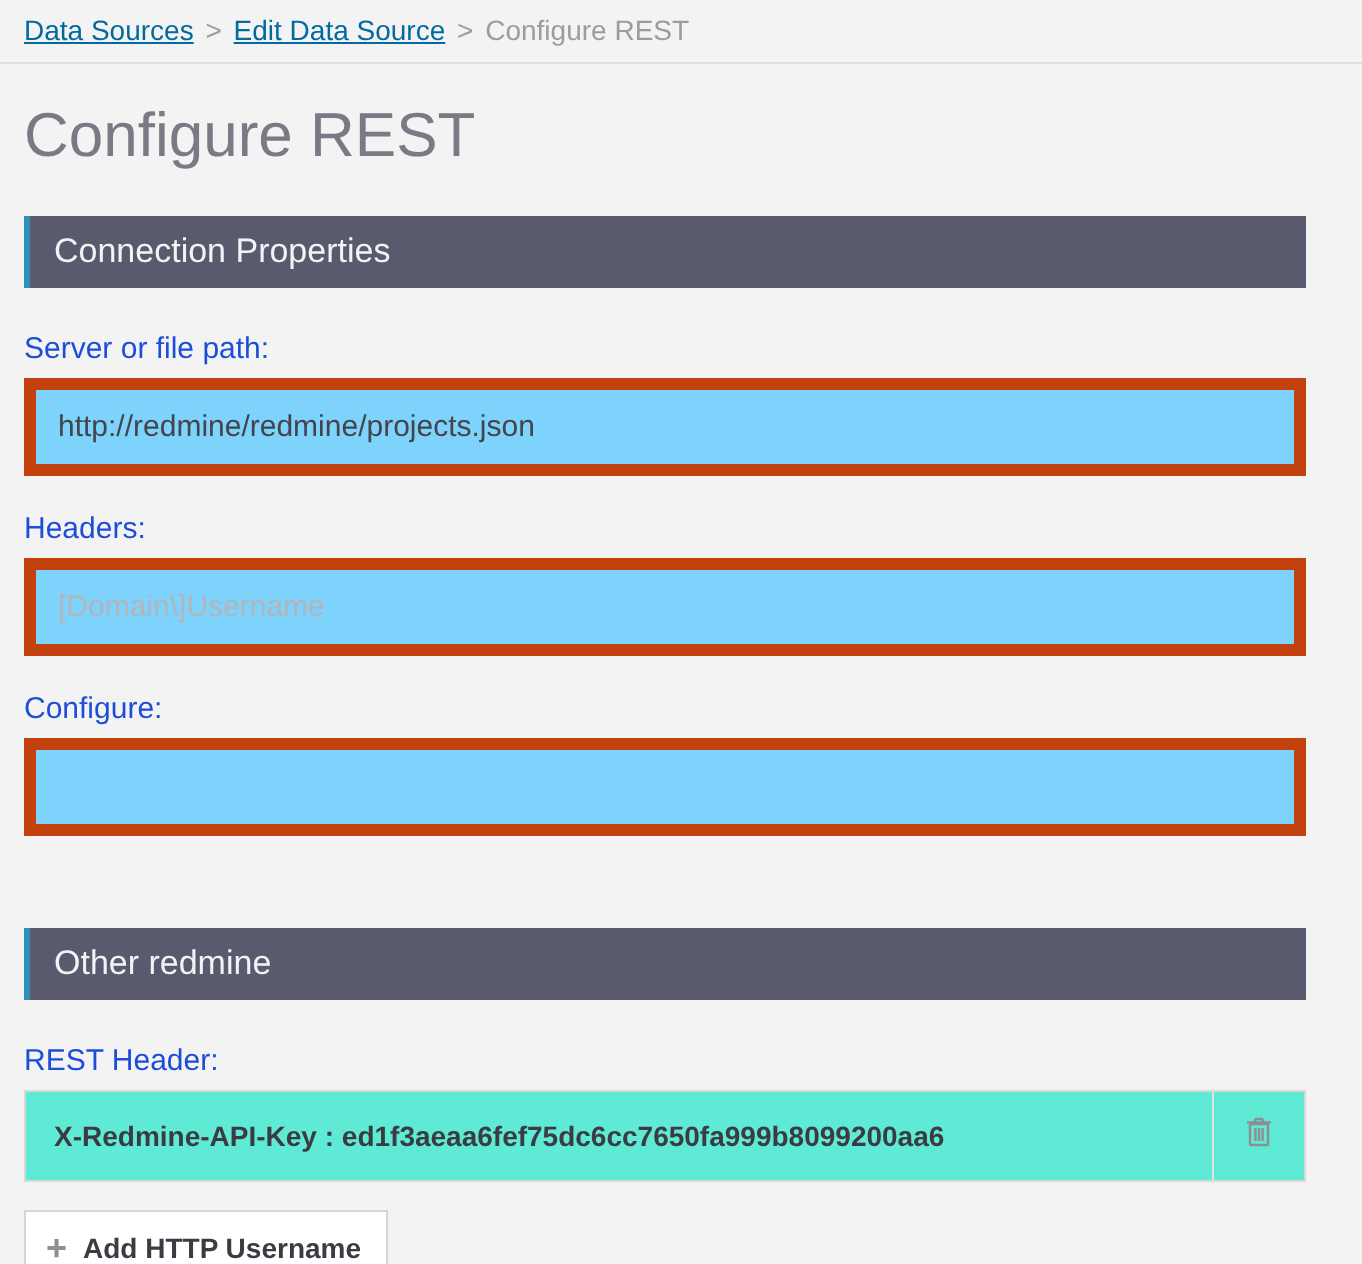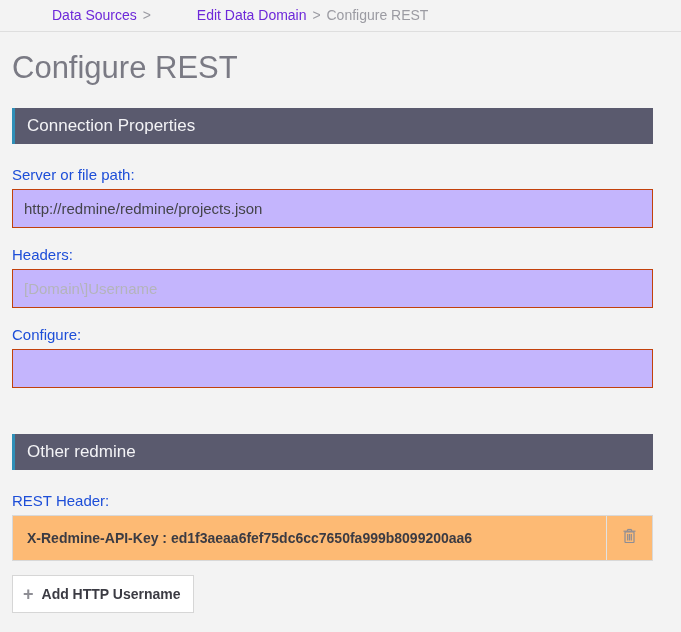--- a/index.html
+++ b/index.html
@@ -14,23 +14,23 @@
     width: 681px;
     padding: 0;
   }
   .breadcrumb {
     padding: 7px 12px 8px 12px;
     font-size: 14px;
     color: #7e7e88;
     border-bottom: 1px solid #dedede;
   }
   .breadcrumb .crumb-link {
-    color: #6d28d9;
+    text-decoration: underline;
+    color: #0369a1;
     cursor: pointer;
-    margin-left: 40px;
   }
   .breadcrumb .crumb-current {
     color: #9b9ba2;
     text-decoration: none;
   }
   .breadcrumb .sep {
     color: #9b9ba2;
     padding: 0 2px;
   }
   h1.page-title {
@@ -51,34 +51,34 @@
   .field-label {
     font-size: 15px;
     color: #1d4ed8;
     margin-bottom: 6px;
     display: block;
   }
   .text-input {
     width: 100%;
     font-size: 15px;
     padding: 10px 11px;
-    border: 1px solid #c2410c;
-    background: #c4b5fd;
+    border: 6px solid #c2410c;
+    background: #7dd3fc;
     color: #44444a;
     outline: none;
     margin-bottom: 18px;
     font-family: inherit;
   }
   .text-input::placeholder { color: #b4b4bb; }
   .section-gap { height: 28px; }
   .header-row {
     display: flex;
     width: 100%;
     border: 1px solid #d8d8d8;
-    background: #fdba74;
+    background: #5eead4;
     margin-bottom: 14px;
   }
   .header-text {
     flex: 1;
     padding: 14px 14px;
     font-size: 14px;
     font-weight: 600;
     color: #3b3b43;
     white-space: nowrap;
     overflow: hidden;
@@ -110,21 +110,21 @@
   svg.trash { width:15px; height:16px; }
 </style>
 </head>
 <body>
 
 <div class="page">
 
   <div class="breadcrumb">
     <span class="crumb-link">Data Sources</span>
     <span class="sep">&gt;</span>
-    <span class="crumb-link">Edit Data Domain</span>
+    <span class="crumb-link">Edit Data Source</span>
     <span class="sep">&gt;</span>
     <span class="crumb-current">Configure REST</span>
   </div>
 
   <h1 class="page-title">Configure REST</h1>
 
   <div class="content">
 
     <div class="section-header">
       <span>Connection Properties</span>

